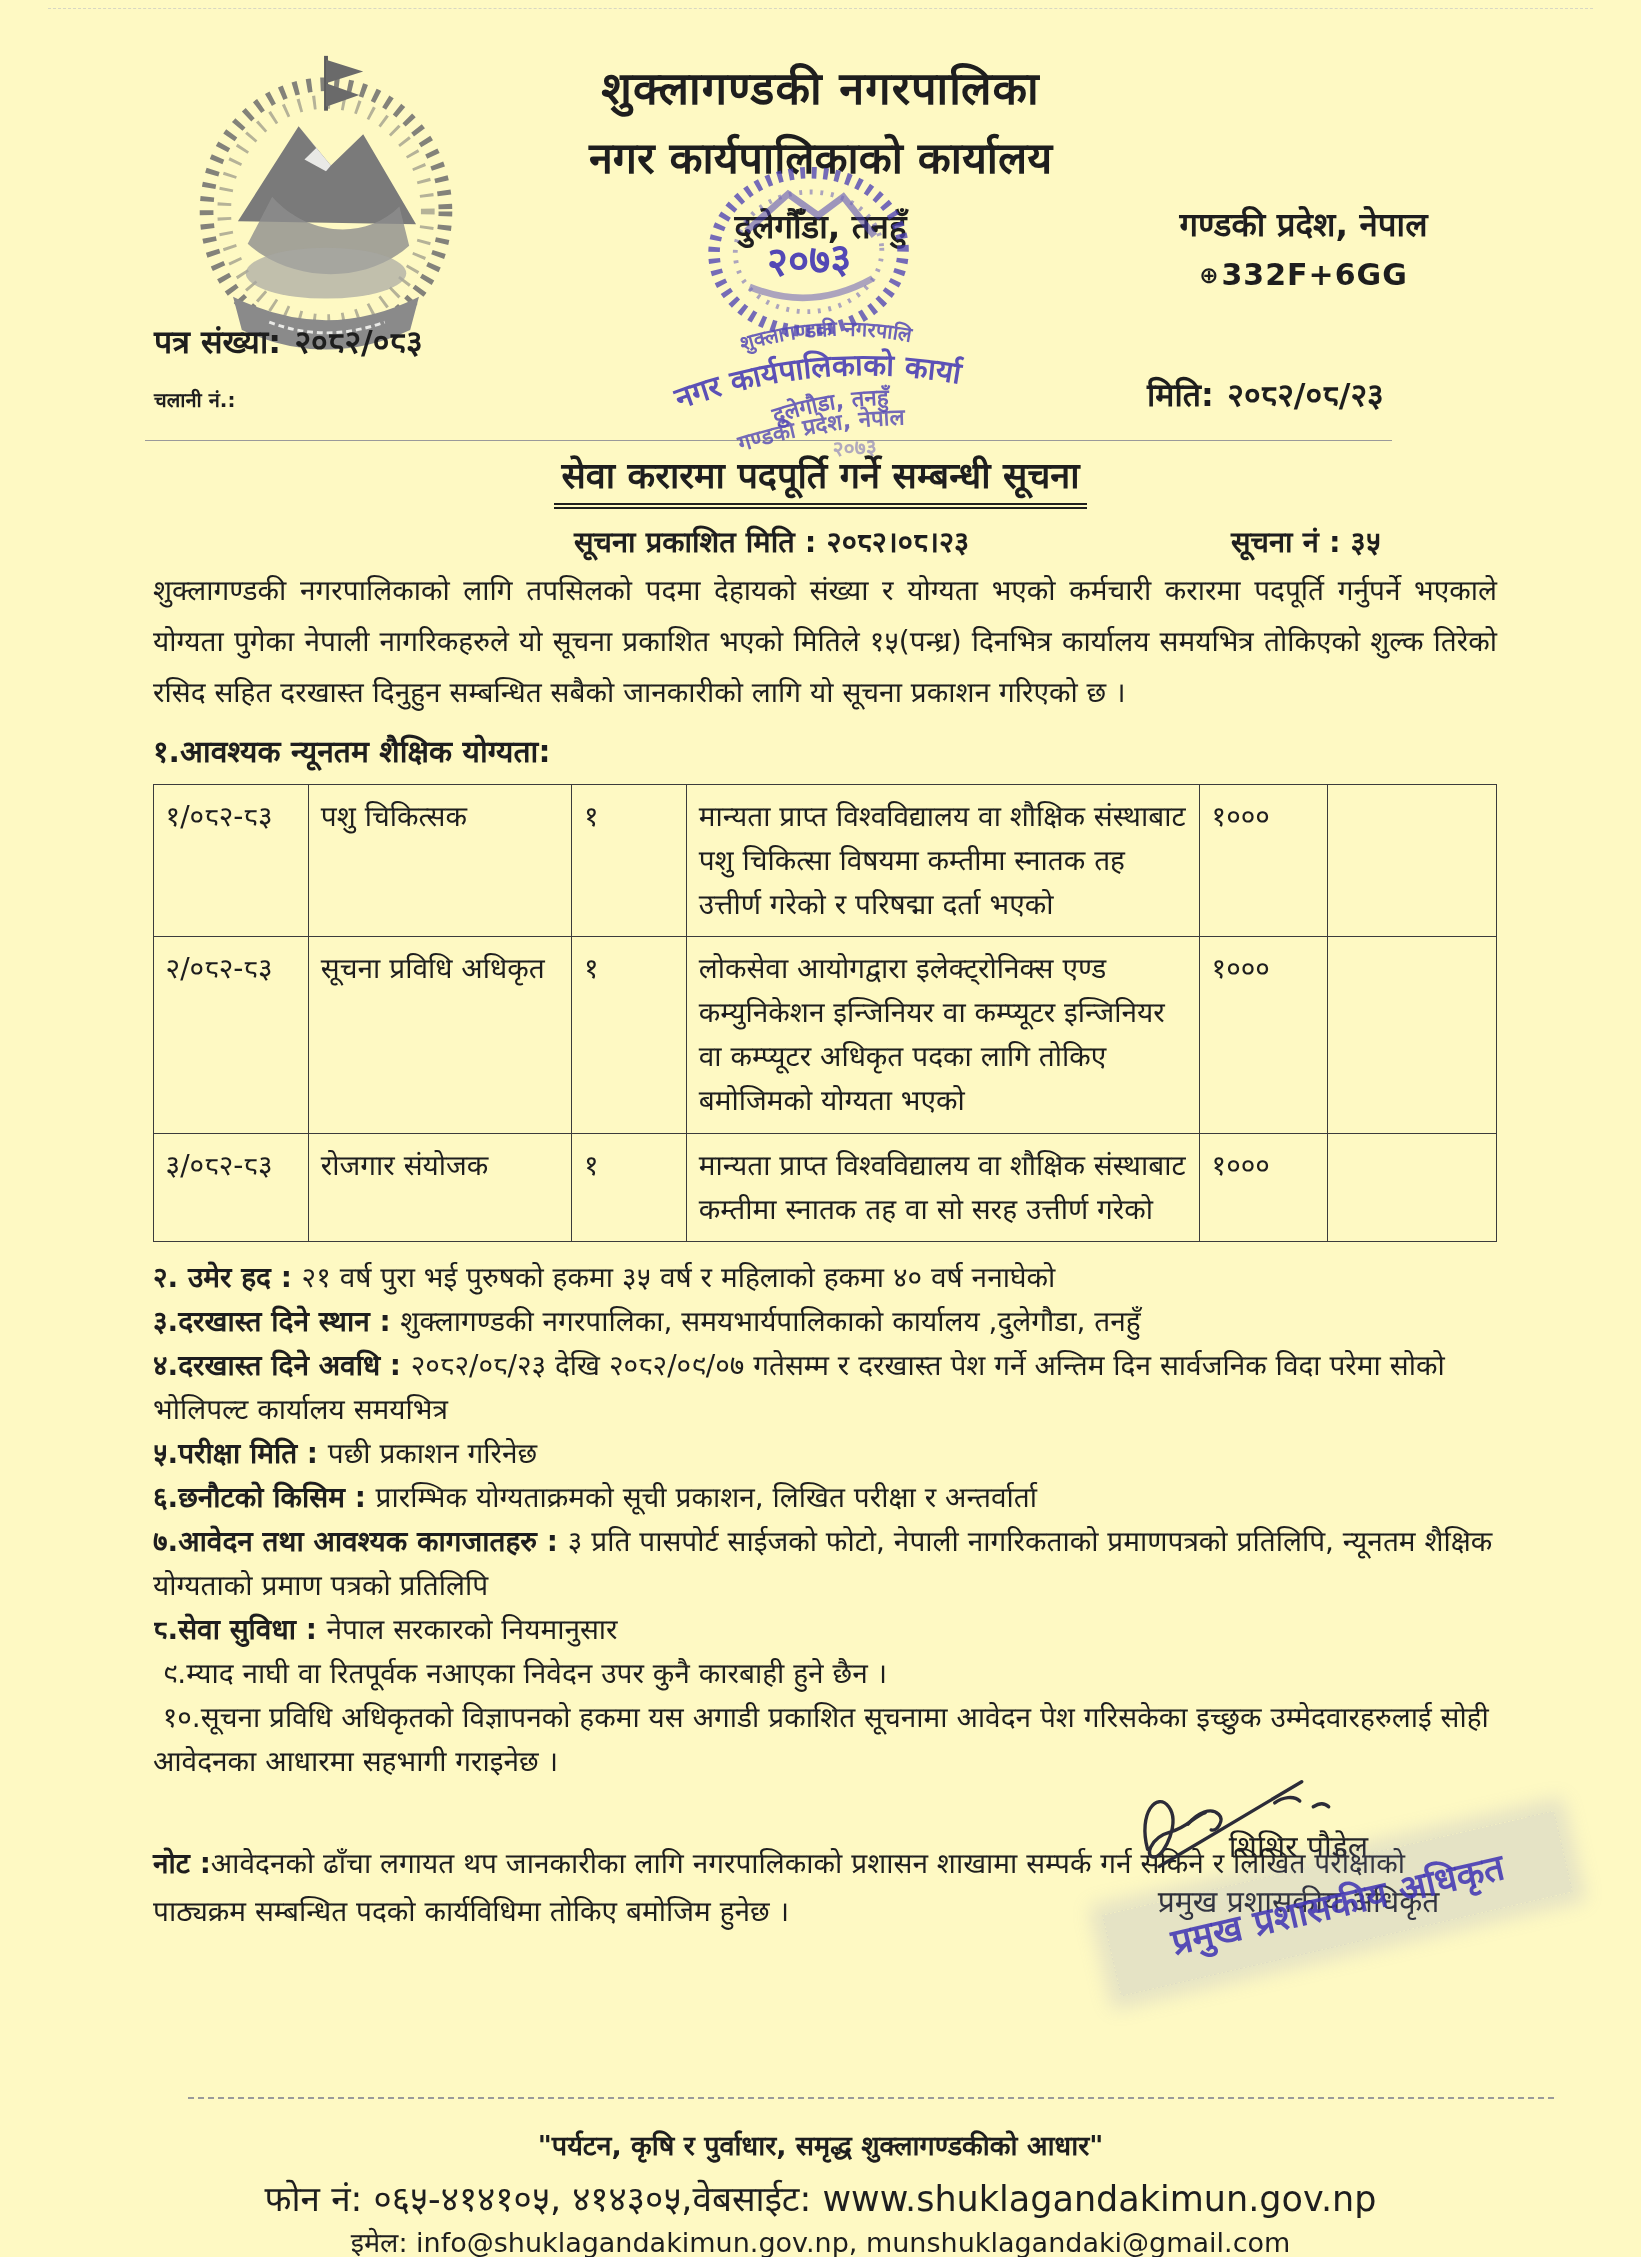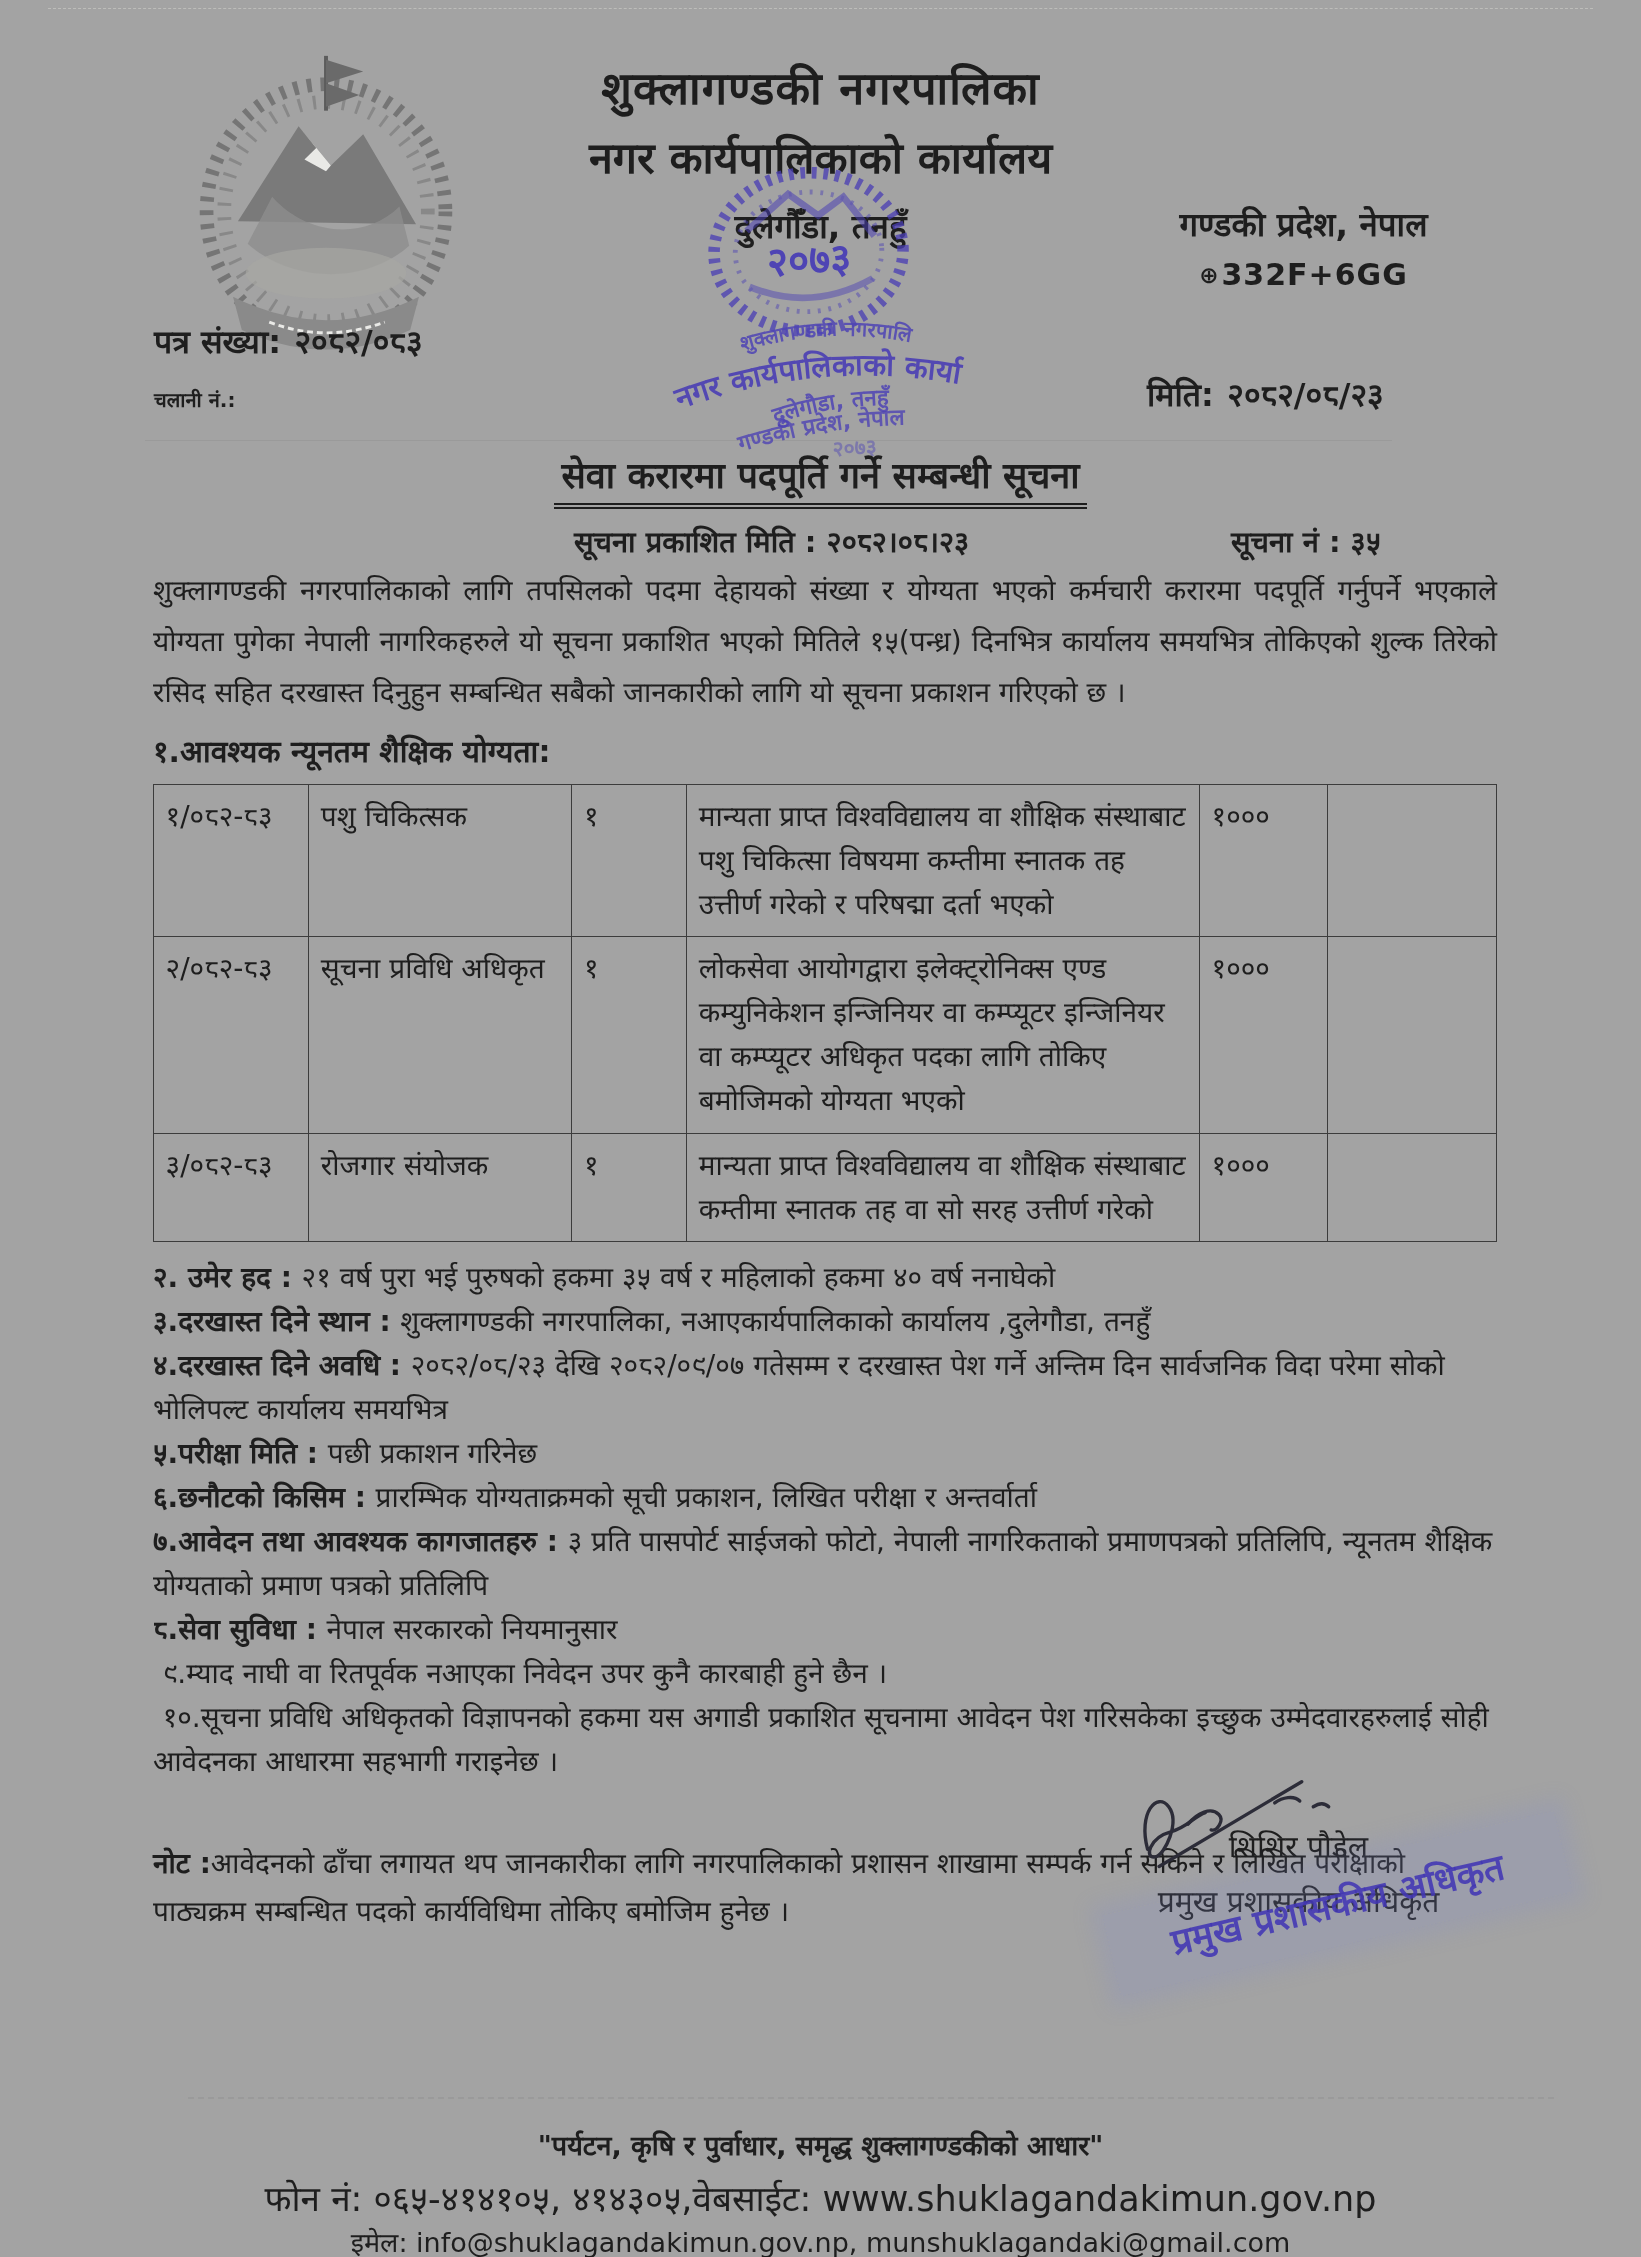--- a/index.html
+++ b/index.html
@@ -1,18 +1,18 @@
 <!DOCTYPE html>
 <html lang="ne"><head>
 <meta charset="utf-8">
 <style>
   html,body{margin:0;padding:0;background:#e8e8e6;}
   .page{
     position:relative;width:1641px;height:2257px;margin:0 auto;
-    background:#a3a3a3;color:#1e1e1e;overflow:hidden;
+    background:#fef9c3;color:#1e1e1e;overflow:hidden;
     font-family:"DejaVu Sans",sans-serif;
   }
   .scan-edge{position:absolute;top:7.7px;left:48px;right:48px;border-top:1.9px dashed #c9c9c4;opacity:.7;}
 
   
   .logo{position:absolute;left:179px;top:50px;width:294px;height:323px;}
   .h-center{position:absolute;left:0;width:100%;text-align:center;font-weight:bold;}
   .h-municipality{top:56px;font-size:45px;letter-spacing:1px;}
   .h-office{top:127px;font-size:43px;}
   .h-place{top:203px;font-size:33px;}
@@ -181,21 +181,21 @@
         <td>१</td>
         <td>मान्यता प्राप्त विश्वविद्यालय वा शौक्षिक संस्थाबाट कम्तीमा स्नातक तह वा सो सरह उत्तीर्ण गरेको</td>
         <td>१०००</td>
         <td></td>
       </tr>
     </tbody>
       </table>
 
     <div class="items">
       <div class="item"><b>२. उमेर हद :</b><span>२१ वर्ष पुरा भई पुरुषको हकमा ३५ वर्ष र महिलाको हकमा ४० वर्ष ननाघेको</span></div>
-      <div class="item"><b>३.दरखास्त दिने स्थान :</b><span>शुक्लागण्डकी  नगरपालिका, नआएकार्यपालिकाको कार्यालय ,दुलेगौडा, तनहुँ</span></div>
+      <div class="item"><b>३.दरखास्त दिने स्थान :</b><span>शुक्लागण्डकी  नगरपालिका, समयभार्यपालिकाको कार्यालय ,दुलेगौडा, तनहुँ</span></div>
       <div class="item"><b>४.दरखास्त दिने अवधि :</b><span>२०८२/०८/२३ देखि २०८२/०९/०७ गतेसम्म र दरखास्त पेश गर्ने अन्तिम दिन सार्वजनिक विदा परेमा सोको भोलिपल्ट कार्यालय समयभित्र</span></div>
       <div class="item"><b>५.परीक्षा मिति :</b><span>पछी प्रकाशन गरिनेछ</span></div>
       <div class="item"><b>६.छनौटको किसिम :</b><span>प्रारम्भिक योग्यताक्रमको सूची प्रकाशन, लिखित परीक्षा र अन्तर्वार्ता</span></div>
       <div class="item"><b>७.आवेदन तथा आवश्यक कागजातहरु :</b><span>३ प्रति पासपोर्ट साईजको फोटो,  नेपाली नागरिकताको प्रमाणपत्रको प्रतिलिपि, न्यूनतम शैक्षिक योग्यताको प्रमाण पत्रको प्रतिलिपि</span></div>
       <div class="item"><b>८.सेवा सुविधा :</b><span>नेपाल सरकारको नियमानुसार</span></div>
       <div class="item"><b></b><span>९.म्याद नाघी वा रितपूर्वक नआएका निवेदन उपर कुनै कारबाही हुने छैन ।</span></div>
       <div class="item"><b></b><span>१०.सूचना प्रविधि अधिकृतको विज्ञापनको हकमा यस अगाडी प्रकाशित सूचनामा आवेदन पेश गरिसकेका इच्छुक उम्मेदवारहरुलाई सोही आवेदनका आधारमा सहभागी गराइनेछ ।</span></div>
     </div>
 
     <div class="note">

